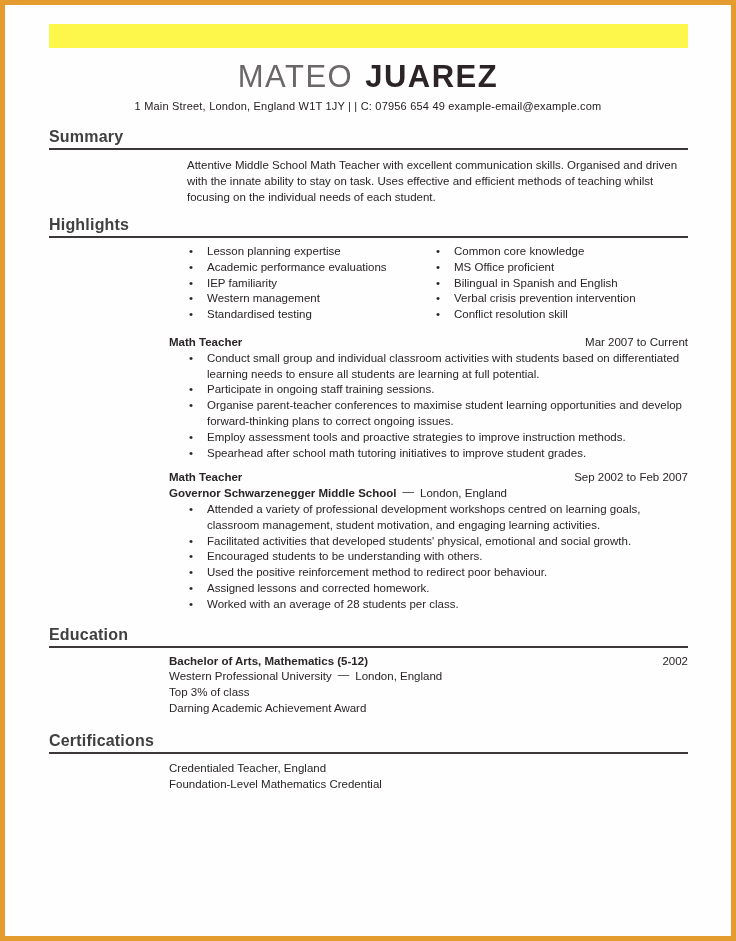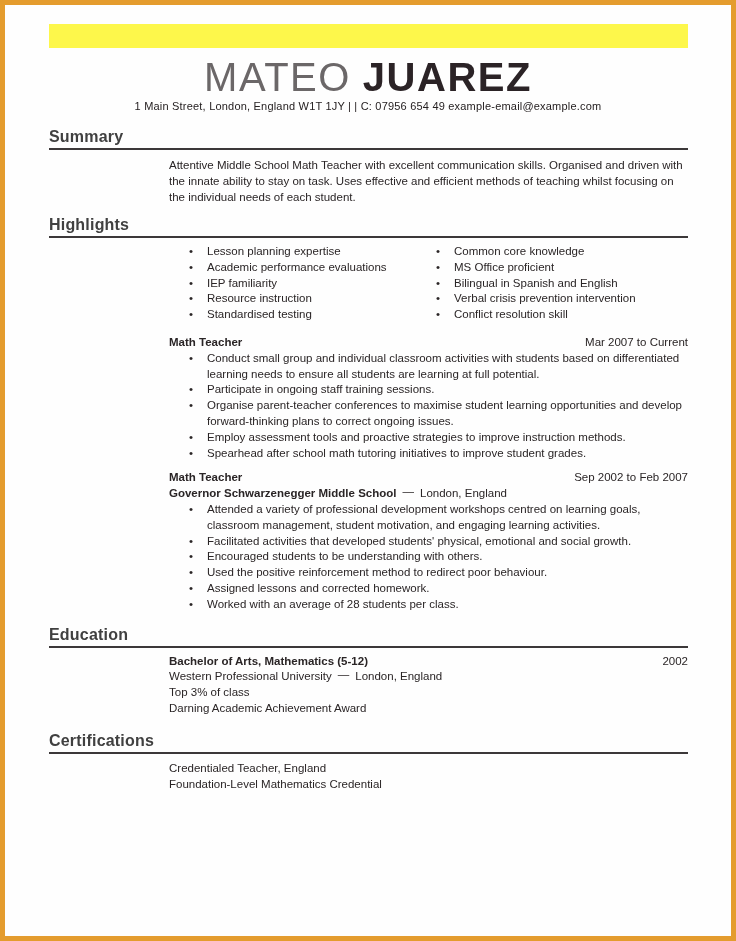--- a/index.html
+++ b/index.html
@@ -11,36 +11,36 @@
   }
   html,body{margin:0;padding:0;background:#fff;}
   .page{
     width:736px;height:941px;box-sizing:border-box;
     border:5px solid var(--accent-border);
     background:#fefefe;position:relative;overflow:hidden;
     font-family:"Liberation Sans",sans-serif;color:var(--text);
   }
   .yellow-bar{position:absolute;top:19px;left:44px;width:639px;height:24px;background:var(--highlight-bar);}
   .header{margin-top:54px;text-align:center;}
-  .name{font-size:40px;line-height:36px;letter-spacing:1.5px;}
+  .name{font-size:31px;line-height:36px;letter-spacing:1.5px;}
   .name .first{color:var(--muted-name);font-weight:400;margin-right:12px;}
   .name .last{color:#2b2326;font-weight:700;}
   .contact{font-size:11px;line-height:14px;margin-top:4px;letter-spacing:0.2px;color:#262122;}
   .section{margin:0 44px;width:639px;box-sizing:border-box;}
   .section-title{
     font-size:16px;font-weight:700;line-height:19px;color:#404040;
     border-bottom:2px solid var(--rule);padding-bottom:2px;letter-spacing:0.2px;
   }
   .sec-summary{margin-top:14px;}
   .sec-highlights{margin-top:10px;}
   .sec-experience{margin-top:12px;}
   .sec-education{margin-top:12px;}
   .sec-certifications{margin-top:14px;}
   .section-body{margin-left:120px;font-size:11.5px;line-height:15.8px;}
-  .summary-text{margin-top:7px;line-height:16px;}
+  .summary-text{margin-top:7px;line-height:16px;margin-left:18px;}
   .hl-cols{display:flex;margin-top:6px;}
   .hl-col1{width:247px;flex:0 0 auto;}
   .hl-col2{flex:1 1 auto;}
   ul.dotted{list-style:none;margin:0;padding:0;}
   ul.dotted li{position:relative;padding-left:38px;}
   ul.dotted li::before{content:"\2022";position:absolute;left:20px;top:0;}
   .job{margin-top:6px;}
   .job + .job{margin-top:9px;}
   .row-split{display:flex;justify-content:space-between;align-items:baseline;}
   .role,.degree{font-weight:700;}
@@ -71,21 +71,21 @@
   </div>
 
   <div class="section sec-highlights">
     <div class="section-title">Highlights</div>
     <div class="section-body">
       <div class="hl-cols">
         <ul class="dotted hl-col1">
           <li>Lesson planning expertise</li>
           <li>Academic performance evaluations</li>
           <li>IEP familiarity</li>
-          <li>Resource instruction</li>
+          <li>Western management</li>
           <li>Standardised testing</li>
         </ul>
         <ul class="dotted hl-col2">
           <li>Common core knowledge</li>
           <li>MS Office proficient</li>
           <li>Bilingual in Spanish and English</li>
           <li>Verbal crisis prevention intervention</li>
           <li>Conflict resolution skill</li>
         </ul>
       </div>

